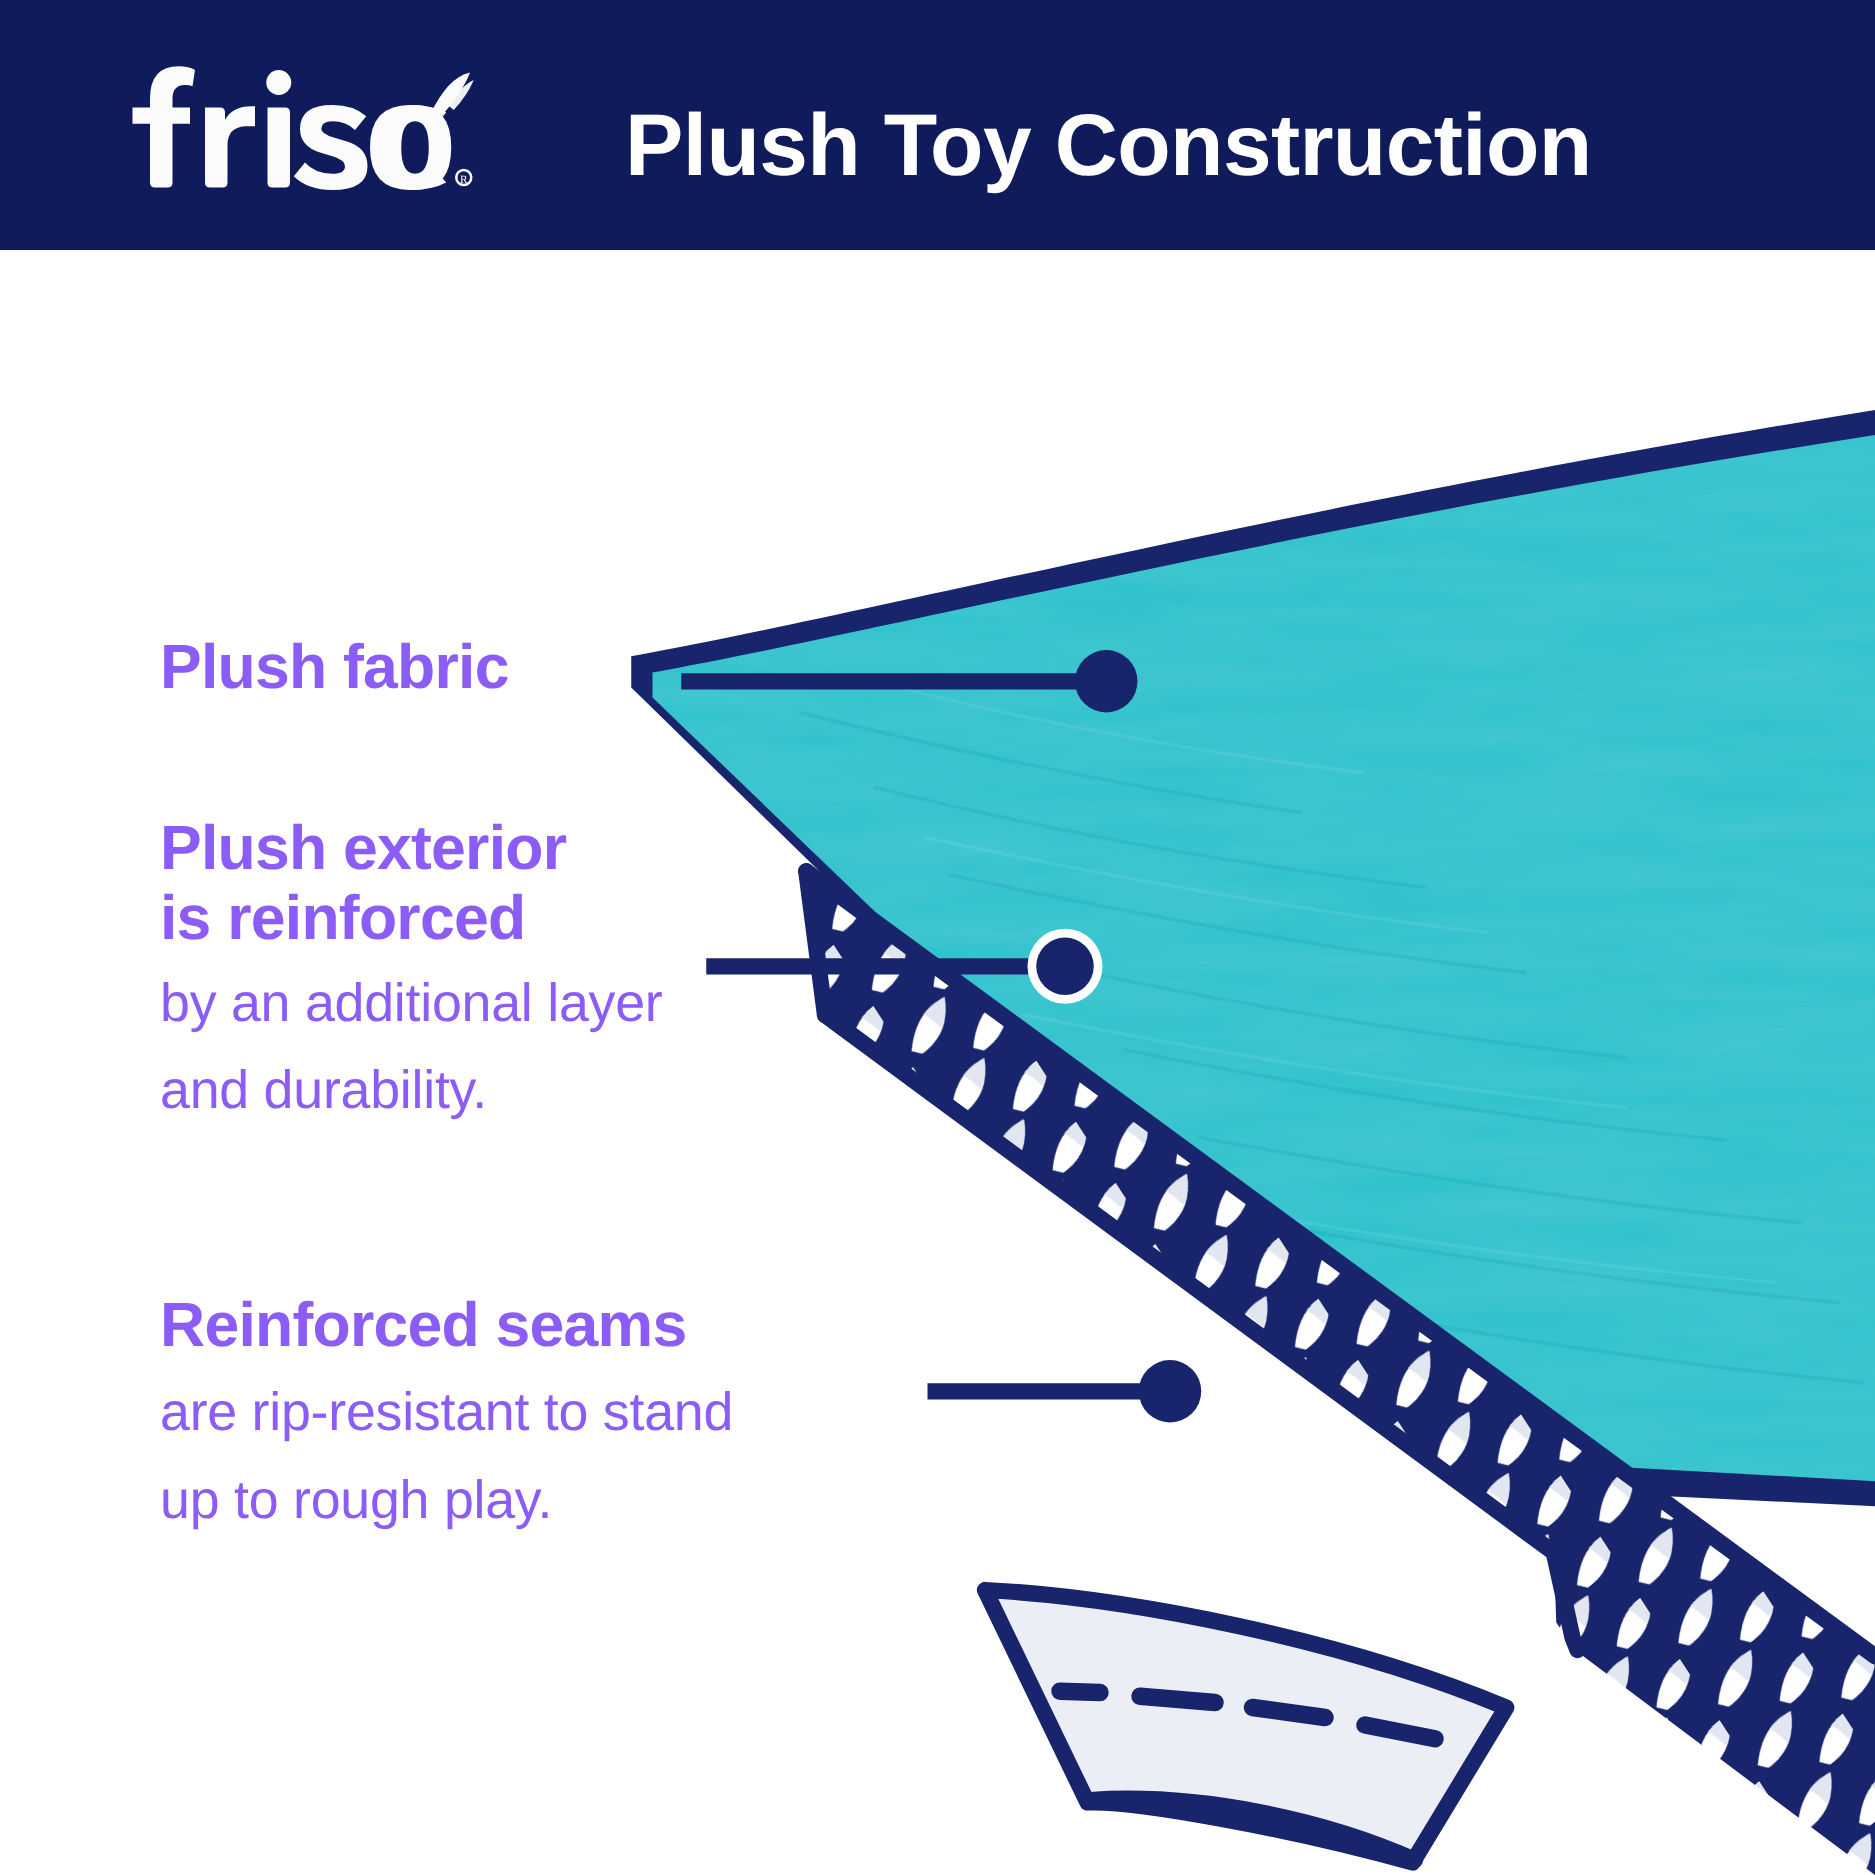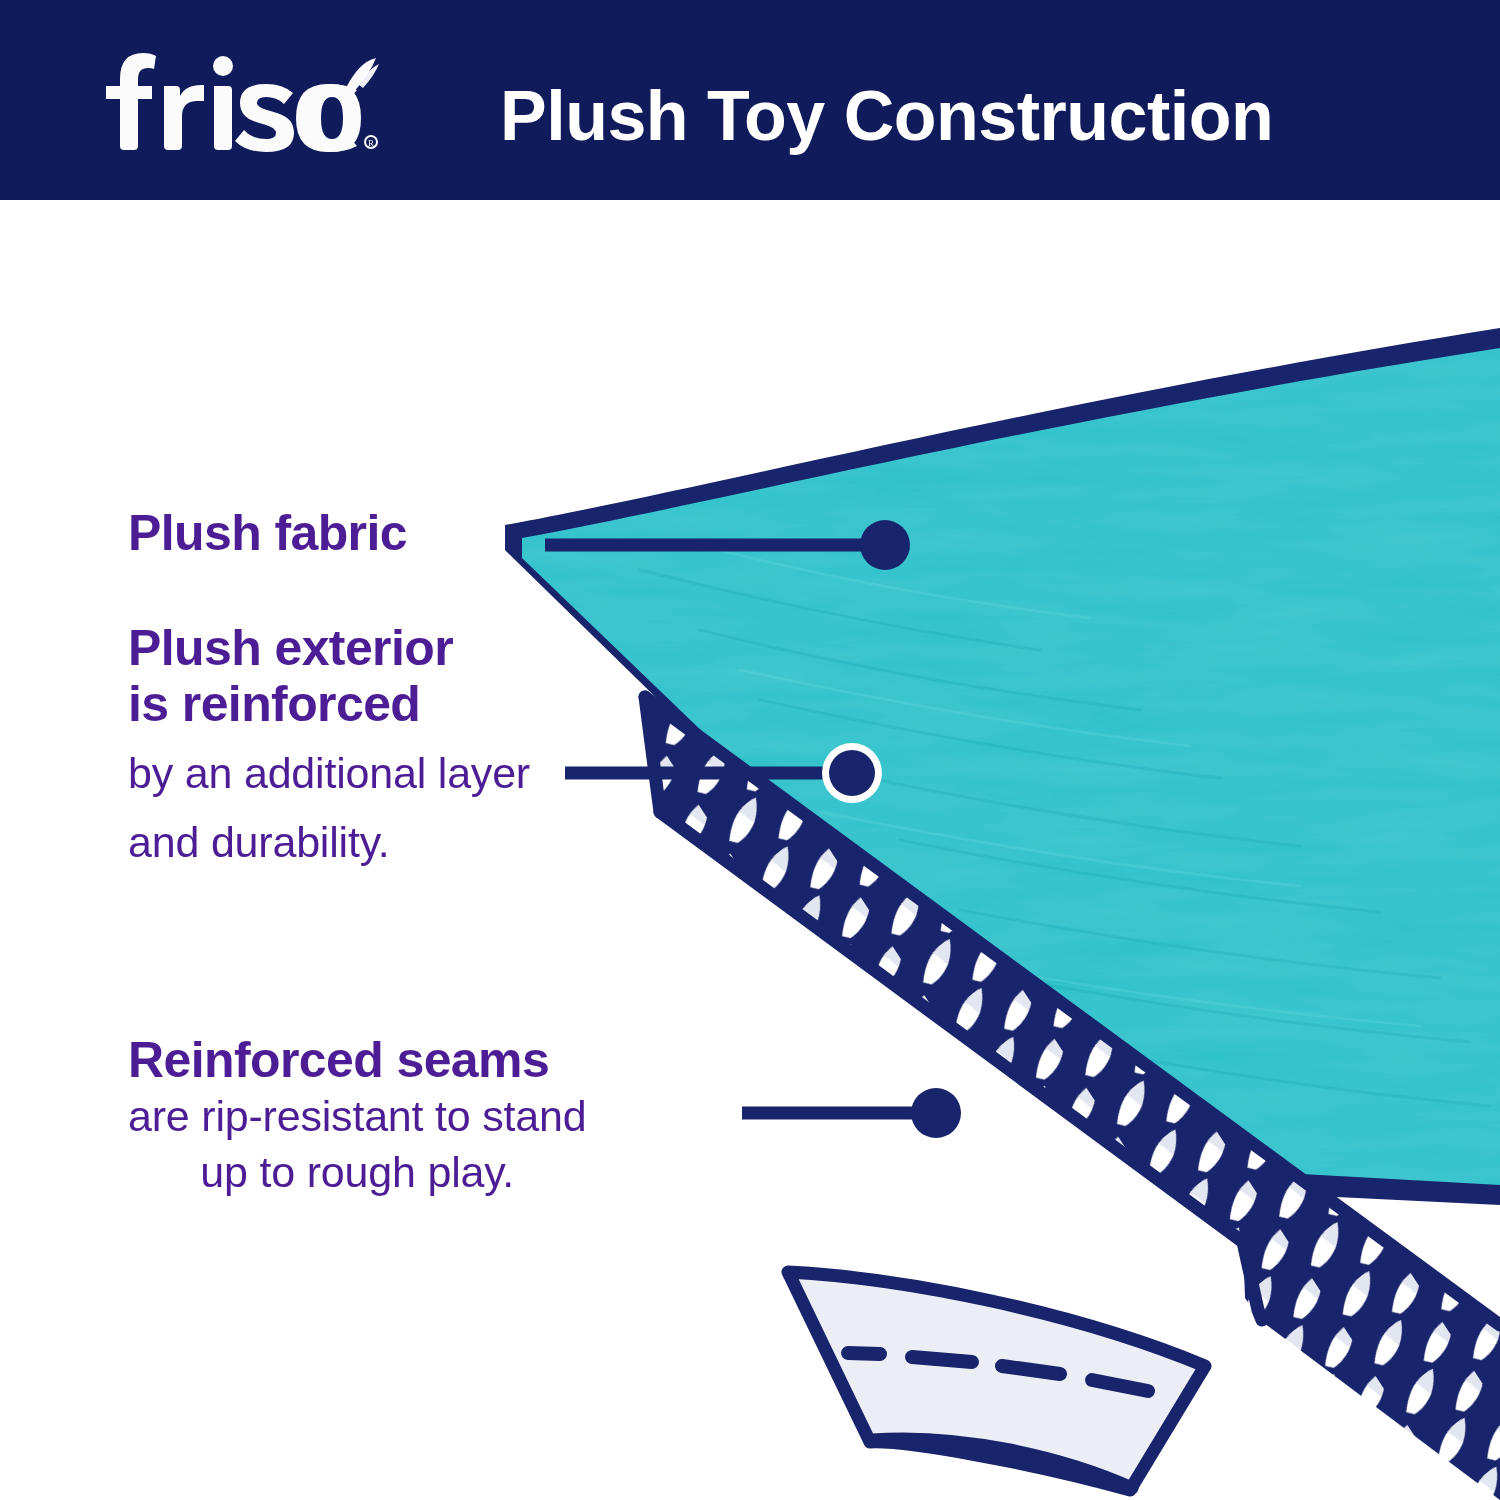--- a/index.html
+++ b/index.html
@@ -60,42 +60,42 @@
     left: 0;
     top: 200px;
     width: 1500px;
     height: 1300px;
   }
   #illustration svg { display: block; }
 
   
   .callout {
     position: absolute;
-    color: #4c1d95;
+    color: #8b5cf6;
   }
   .callout-head {
     font-size: 50px;
     font-weight: 700;
     line-height: 1.12;
     letter-spacing: -0.6px;
     white-space: nowrap;
   }
   .callout-body {
     font-size: 43px;
     font-weight: 400;
     line-height: 1.28;
     letter-spacing: -0.2px;
     white-space: nowrap;
   }
 
   #callout-plush-fabric { left: 128px; top: 505px; }
-  #callout-plush-exterior { left: 128px; top: 620px; }
+  #callout-plush-exterior { left: 128px; top: 650px; }
   #callout-plush-exterior .callout-body { margin-top: 14px; }
   #callout-reinforced-seams { left: 128px; top: 1032px; }
-  #callout-reinforced-seams .callout-body { margin-top: 1px; text-align: center; }
+  #callout-reinforced-seams .callout-body { margin-top: 15px; }
 </style>
 </head>
 <body>
 
 <div id="page">
 
   <div id="header-banner">
 
     <div id="brand-logo">
       <svg width="300" height="110" viewBox="0 0 300 110" aria-label="frisco">

